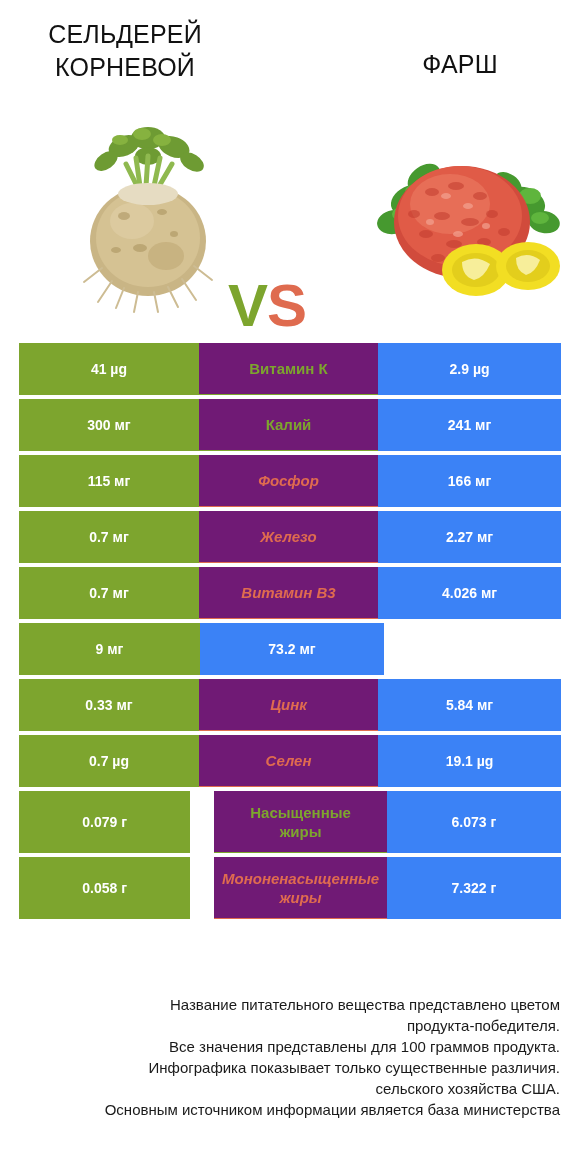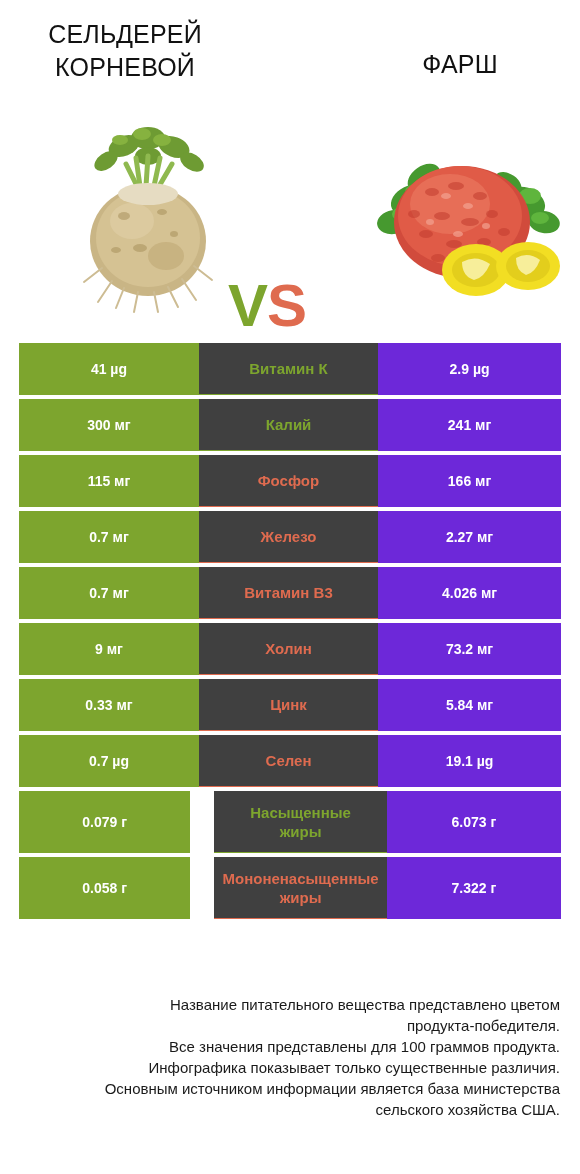--- a/index.html
+++ b/index.html
@@ -104,44 +104,45 @@
     font-weight: 700;
     text-align: center;
   }
   .cell-left {
     width: 181px;
     background: #7DA52E;
     color: #ffffff;
   }
   .cell-right {
     width: 184px;
-    background: #6d28d9;
+    background: #3b82f6;
     color: #ffffff;
   }
   .cell-mid {
     width: 180px;
-    background: #404040;
+    background: #701a75;
     font-size: 15px;
     font-weight: 700;
     line-height: 19px;
     padding: 0 20px;
     overflow: hidden;
     white-space: nowrap;
   }
   .cell-mid.wrap {
     white-space: normal;
     margin-left: 24px;
   }
   .cell-mid.green {
     color: #7DA52E;
     border-bottom: 1px solid #7DA52E;
   }
   .cell-mid.orange {
     color: #DF6B4F;
     border-bottom: 1px solid #DF6B4F;
+    font-style: italic;
   }
 
   
   .footer {
     position: absolute;
     left: 20px;
     top: 994px;
     width: 540px;
     text-align: right;
     font-size: 15px;
@@ -294,21 +295,20 @@
       <div class="cell cell-mid orange">Железо</div>
       <div class="cell cell-right">2.27 мг</div>
     </div>
     <div class="row">
       <div class="cell cell-left">0.7 мг</div>
       <div class="cell cell-mid orange">Витамин B3</div>
       <div class="cell cell-right">4.026 мг</div>
     </div>
     <div class="row">
       <div class="cell cell-left">9 мг</div>
-      <div class="cell cell-mid orange">Холин</div>
       <div class="cell cell-right">73.2 мг</div>
     </div>
     <div class="row">
       <div class="cell cell-left">0.33 мг</div>
       <div class="cell cell-mid orange">Цинк</div>
       <div class="cell cell-right">5.84 мг</div>
     </div>
     <div class="row">
       <div class="cell cell-left">0.7 µg</div>
       <div class="cell cell-mid orange">Селен</div>
@@ -324,15 +324,15 @@
       <div class="cell cell-mid orange wrap">Мононенасыщенные жиры</div>
       <div class="cell cell-right">7.322 г</div>
     </div>
   </div>
 
 <div class="footer">
   <p>Название питательного вещества представлено цветом</p>
   <p>продукта-победителя.</p>
   <p>Все значения представлены для 100 граммов продукта.</p>
   <p>Инфографика показывает только существенные различия.</p>
+  <p>сельского хозяйства США.</p>
   <p>Основным источником информации является база министерства</p>
-  <p>сельского хозяйства США.</p>
 </div>
 
 </body></html>

